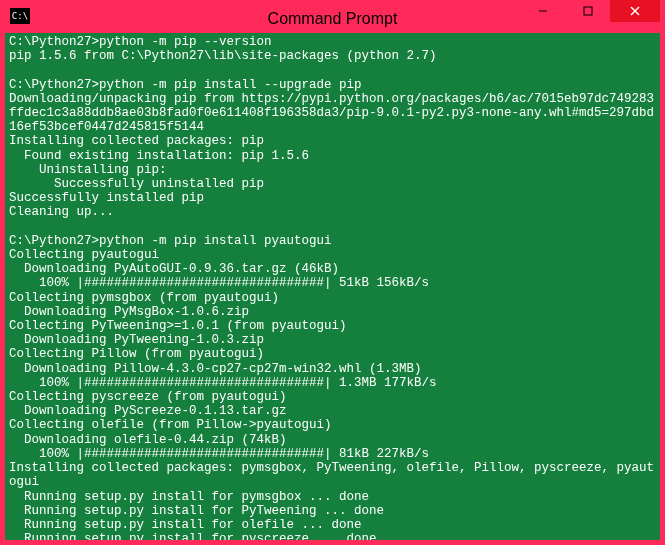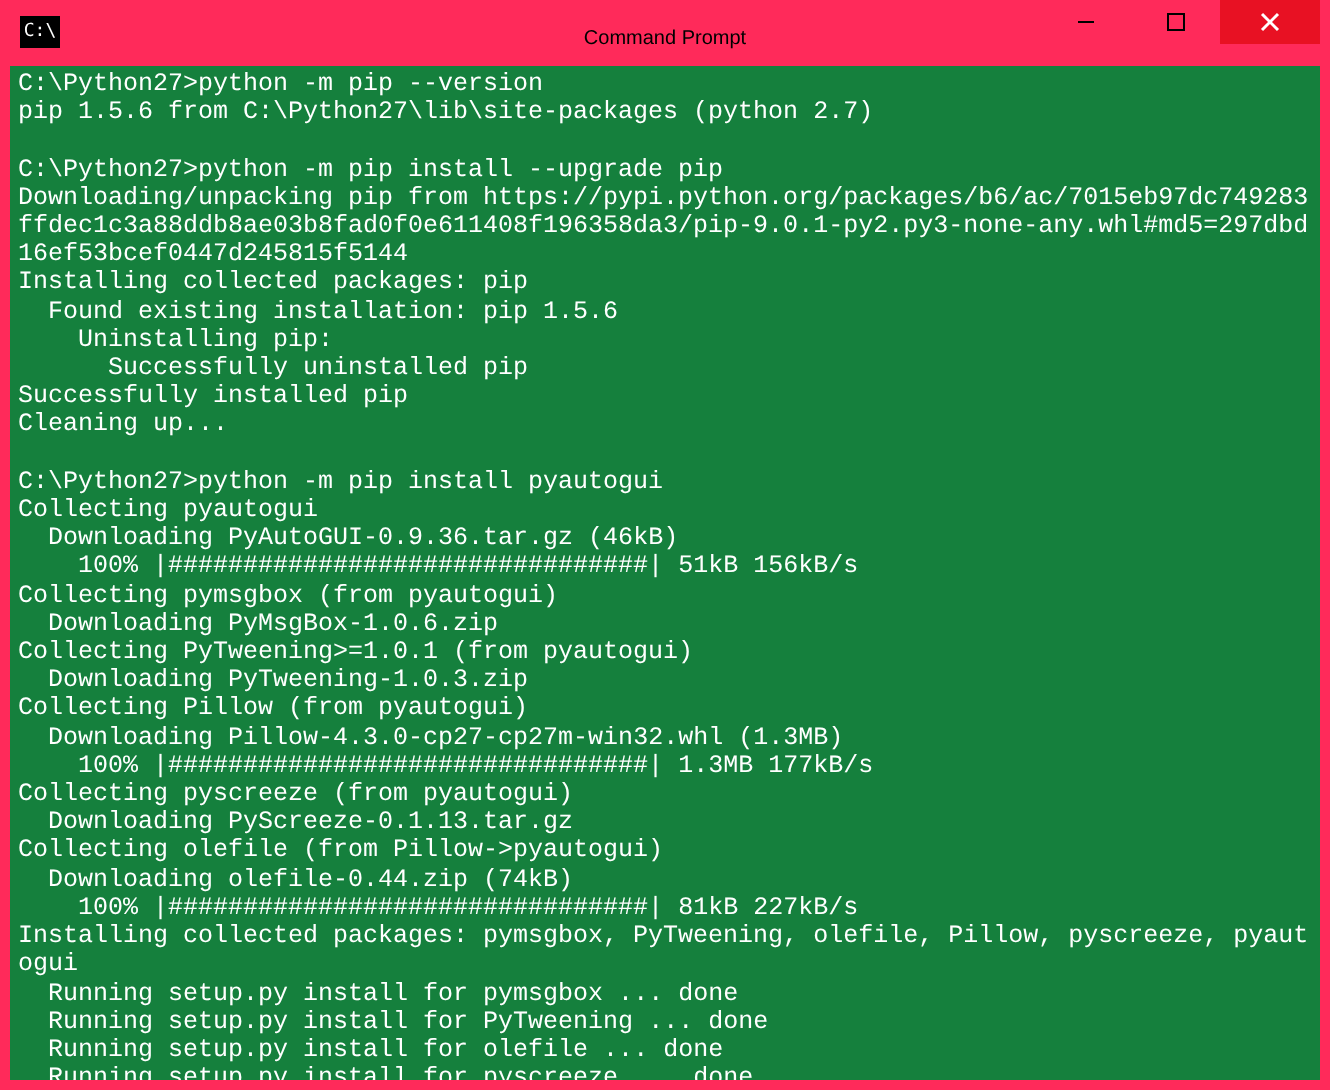--- a/index.html
+++ b/index.html
@@ -19,21 +19,21 @@
     .titlebar {
       height: 28px;
       display: flex;
       align-items: center;
       justify-content: center;
       position: relative;
       background: #ff2a5a;
     }
     .title {
       color: #000;
-      font-size: 10px;
+      font-size: 16px;
     }
     .sysicon {
       position: absolute;
       left: 5px;
       top: 3px;
       width: 20px;
       height: 16px;
       background: #000;
       display: flex;
       align-items: center;

